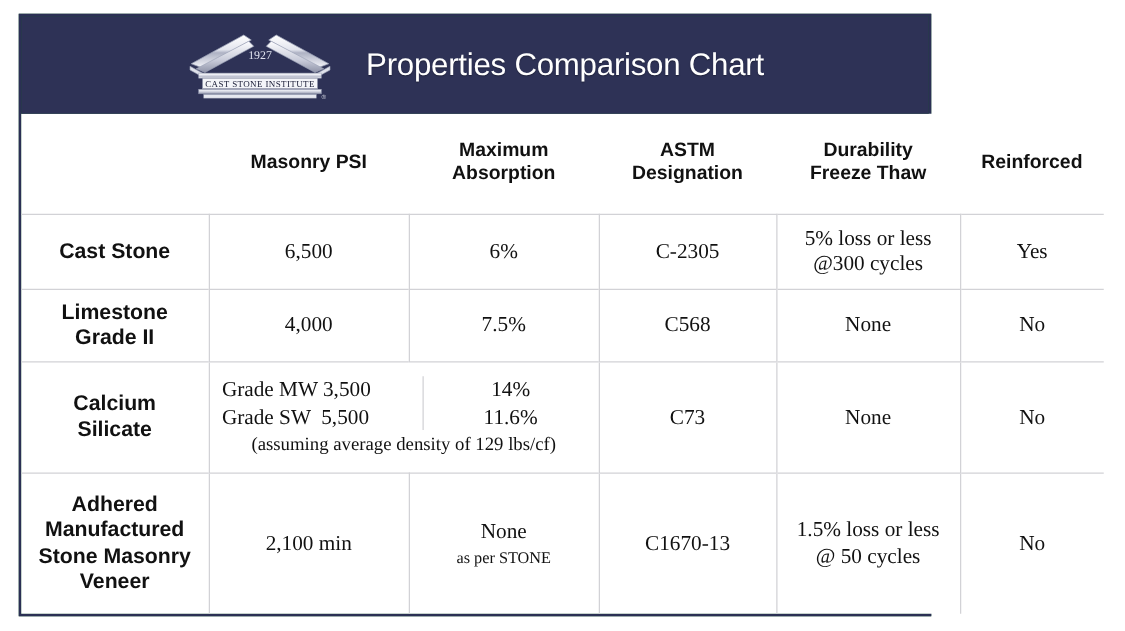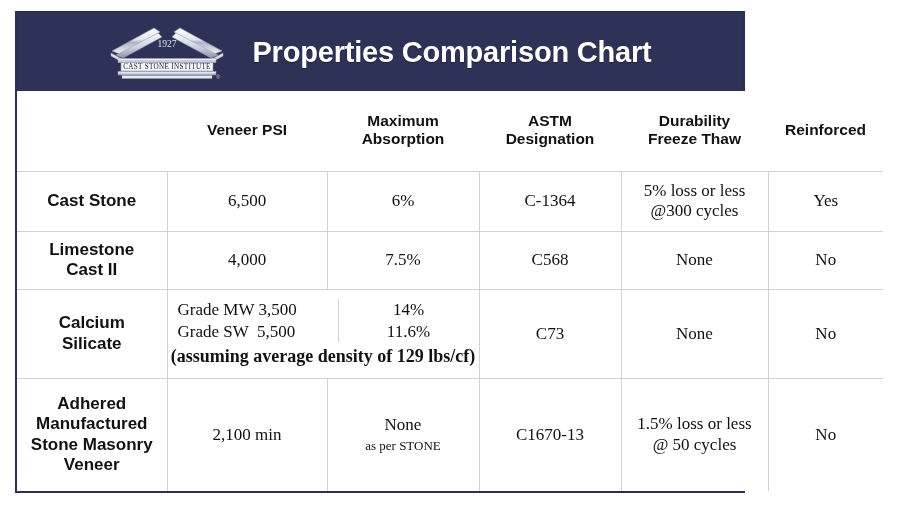--- a/index.html
+++ b/index.html
@@ -51,22 +51,22 @@
     width: 118px;
     height: 62px;
     position: relative;
     flex: 0 0 auto;
   }
   .logo-wrap svg { display: block; }
 
   .banner-title {
     color: #ffffff;
     font-family: "Liberation Sans", sans-serif;
-    font-weight: bold;
-    font-size: 29px;
+    font-weight: normal;
+    font-size: 25px;
     letter-spacing: -0.2px;
     white-space: nowrap;
     text-shadow: 0 1px 1px rgba(0,0,0,0.35);
   }
 
   
   .tbl {
     flex: 1 1 auto;
     width: 100%;
     border-collapse: collapse;
@@ -145,24 +145,23 @@
   .calc-psi .l { display: block; white-space: pre; }
   .calc-abs {
     flex: 1 1 auto;
     text-align: center;
     font-size: 17px;
     line-height: 1.25;
     border-left: 1px solid #d2d2d6;
   }
   .calc-abs .l { display: block; }
   .calc-note {
-    font-size: 18px;
+    font-size: 15px;
     line-height: 1.3;
     padding-top: 3px;
-    font-weight: bold;
   }
 
   .r-cast .rowh { height: 52px; margin-left: 30px; }
   .r-arch .rowh { height: 50px; }
   .r-lime .rowh { height: 51px; margin-top: 26px; }
   .r-calc .rowh { height: 78px; }
   .r-adh  .rowh { height: 100px; }
 </style>
 </head>
 <body>
@@ -225,21 +224,21 @@
         <col style="width:142px">
         <col style="width:147px">
         <col style="width:115px">
       </colgroup>
 
       <thead>
         <tr class="hdr">
           <th></th>
 
           <th>
-            <span>Veneer PSI</span>
+            <span>Masonry PSI</span>
           </th>
 
           <th>
             <span>Maximum</span>
             <span class="l2">Absorption</span>
           </th>
 
           <th>
             <span>ASTM</span>
             <span class="l2">Designation</span>
@@ -262,36 +261,36 @@
           <td class="rowlabel rowh">
             <span class="l">Cast Stone</span>
           </td>
           <td class="val">
             <span class="l">6,500</span>
           </td>
           <td class="val">
             <span class="l">6%</span>
           </td>
           <td class="val">
-            <span class="l">C-1364</span>
+            <span class="l">C-2305</span>
           </td>
           <td class="val">
             <span class="l">5% loss or less</span>
             <span class="l">@300 cycles</span>
           </td>
           <td class="val">
             <span class="l">Yes</span>
           </td>
         </tr>
 
 
         <tr class="r-lime">
           <td class="rowlabel rowh">
             <span class="l">Limestone</span>
-            <span class="l">Cast II</span>
+            <span class="l">Grade II</span>
           </td>
           <td class="val">
             <span class="l">4,000</span>
           </td>
           <td class="val">
             <span class="l">7.5%</span>
           </td>
           <td class="val">
             <span class="l">C568</span>
           </td>

